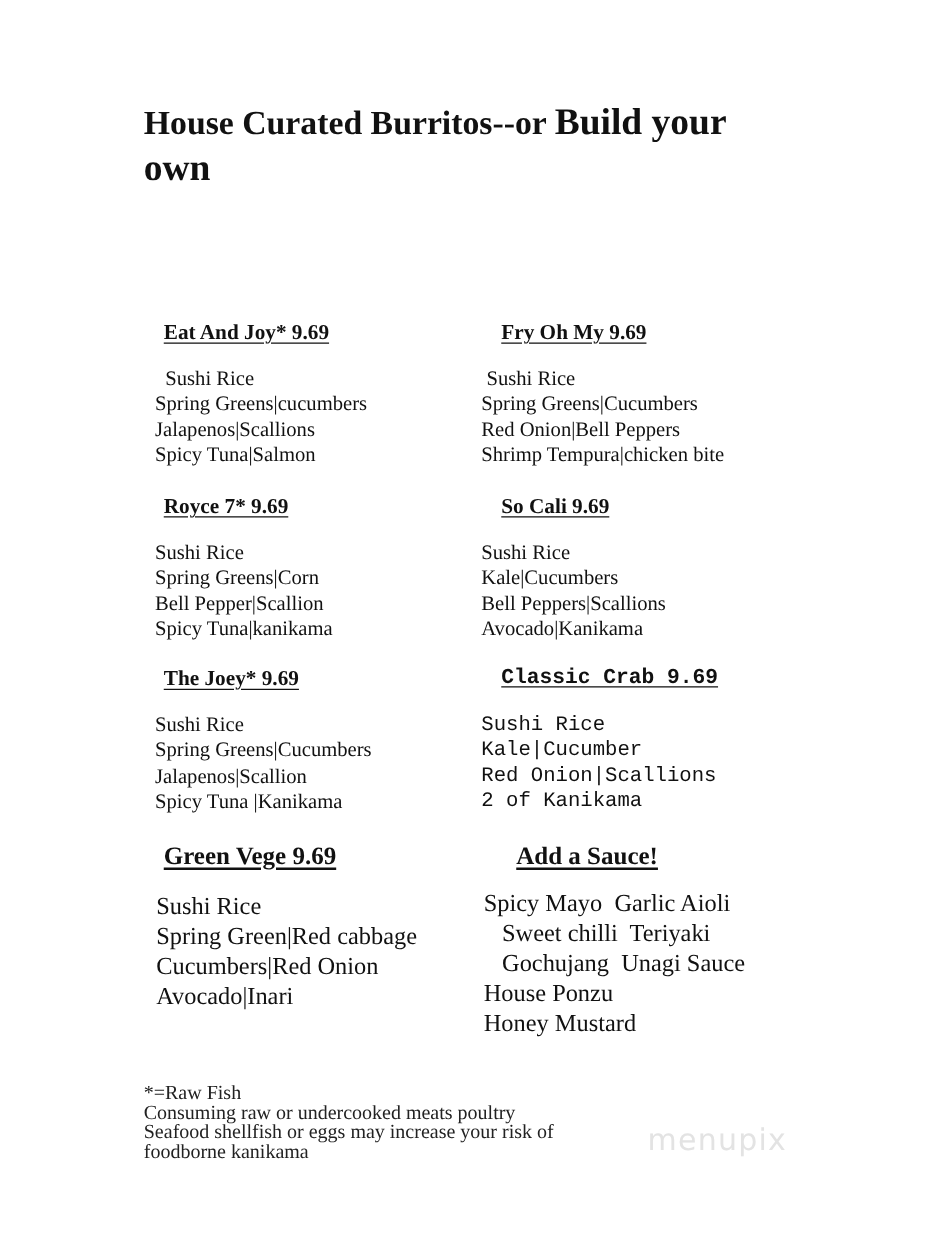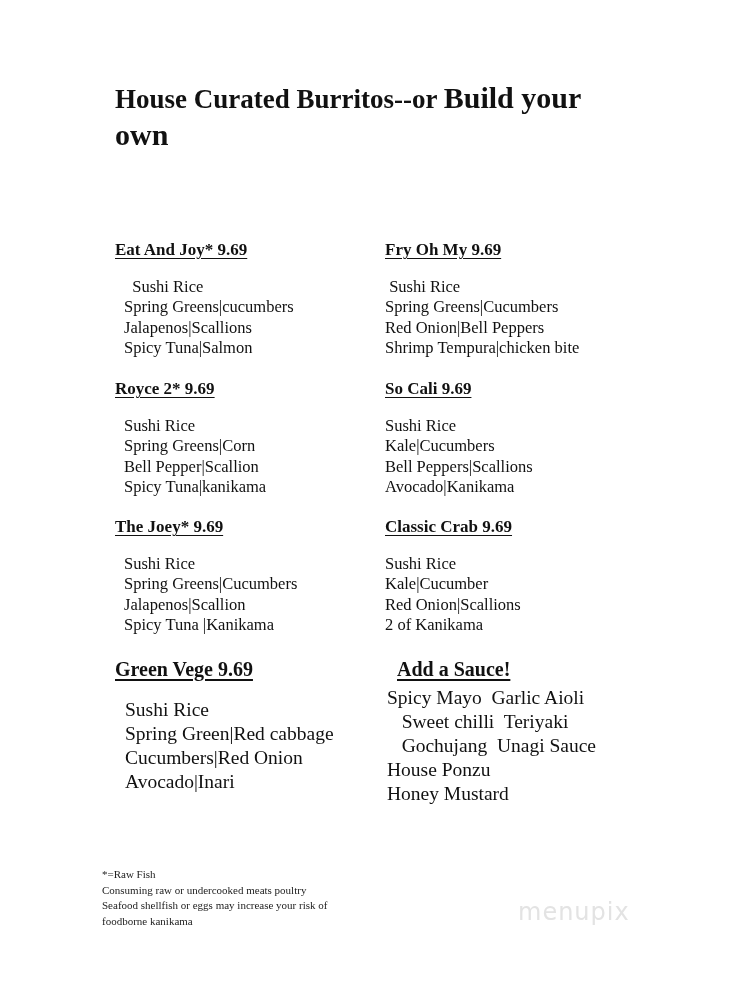--- a/index.html
+++ b/index.html
@@ -29,21 +29,21 @@
     .title .big { font-size: 30px; }
 
     .section {
       position: absolute;
     }
     .section-heading {
       font-weight: bold;
       font-size: 17px;
       text-decoration: underline;
       text-underline-offset: 3px;
-      margin: 0;
+      margin: 16px;
       line-height: 20px;
       white-space: nowrap;
     }
     .section-heading.large {
       font-size: 20px;
       line-height: 22px;
     }
     .items {
       list-style: none;
       margin: 0;
@@ -52,23 +52,23 @@
       line-height: 20.3px;
     }
     .items.large {
       font-size: 19.5px;
       line-height: 24px;
     }
     .items li { white-space: pre; }
 
     .footnote {
       position: absolute;
-      left: 102px;
+      left: 115px;
       top: 867px;
-      font-size: 11px;
+      font-size: 16px;
       line-height: 15.5px;
       color: #222222;
     }
     .footnote div { white-space: nowrap; }
 
     .watermark {
       position: absolute;
       left: 518px;
       top: 898px;
       font-family: "DejaVu Sans", sans-serif;
@@ -97,21 +97,21 @@
   <h2 class="section-heading">Fry Oh My 9.69</h2>
   <ul class="items" style="margin-top:17px;">
     <li> Sushi Rice</li>
     <li>Spring Greens|Cucumbers</li>
     <li>Red Onion|Bell Peppers</li>
     <li>Shrimp Tempura|chicken bite</li>
   </ul>
 </section>
 
 <section class="section" style="left:115px; top:379px;">
-  <h2 class="section-heading">Royce 2* 9.69</h2>
+  <h2 class="section-heading">Royce 7* 9.69</h2>
   <ul class="items" style="margin-top:17px; padding-left:9px;">
     <li>Sushi Rice</li>
     <li>Spring Greens|Corn</li>
     <li>Bell Pepper|Scallion</li>
     <li>Spicy Tuna|kanikama</li>
   </ul>
 </section>
 
 <section class="section" style="left:385px; top:379px;">
   <h2 class="section-heading">So Cali 9.69</h2>
@@ -126,21 +126,21 @@
 <section class="section" style="left:115px; top:517px;">
   <h2 class="section-heading">The Joey* 9.69</h2>
   <ul class="items" style="margin-top:17px; padding-left:9px;">
     <li>Sushi Rice</li>
     <li>Spring Greens|Cucumbers</li>
     <li>Jalapenos|Scallion</li>
     <li>Spicy Tuna |Kanikama</li>
   </ul>
 </section>
 
-<section class="section" style="left:385px; top:517px;">
+<section class="section" style="left:385px; top:517px;font-family:Liberation Mono, monospace;">
   <h2 class="section-heading">Classic Crab 9.69</h2>
   <ul class="items" style="margin-top:17px;">
     <li>Sushi Rice</li>
     <li>Kale|Cucumber</li>
     <li>Red Onion|Scallions</li>
     <li>2 of Kanikama</li>
   </ul>
 </section>
 
 <section class="section" style="left:115px; top:658px;">

